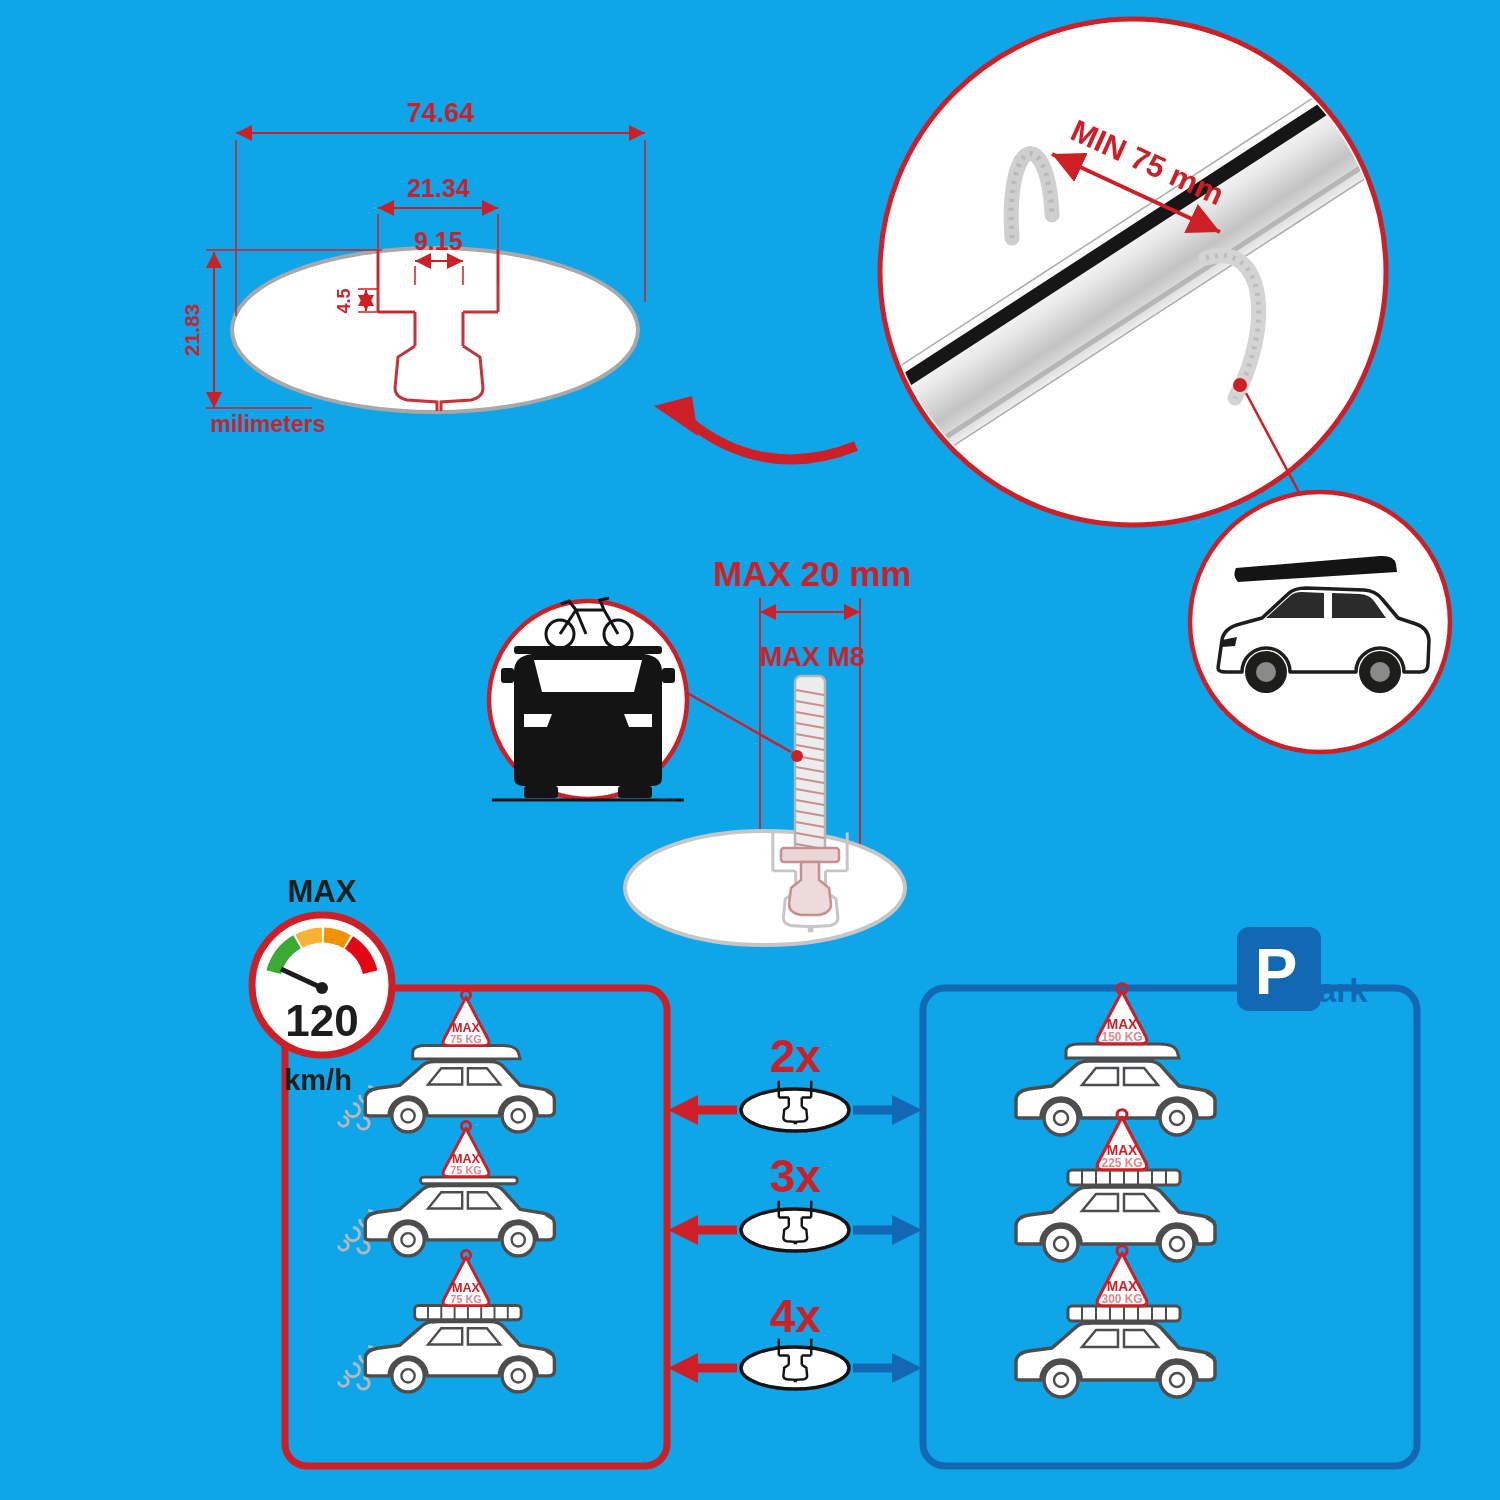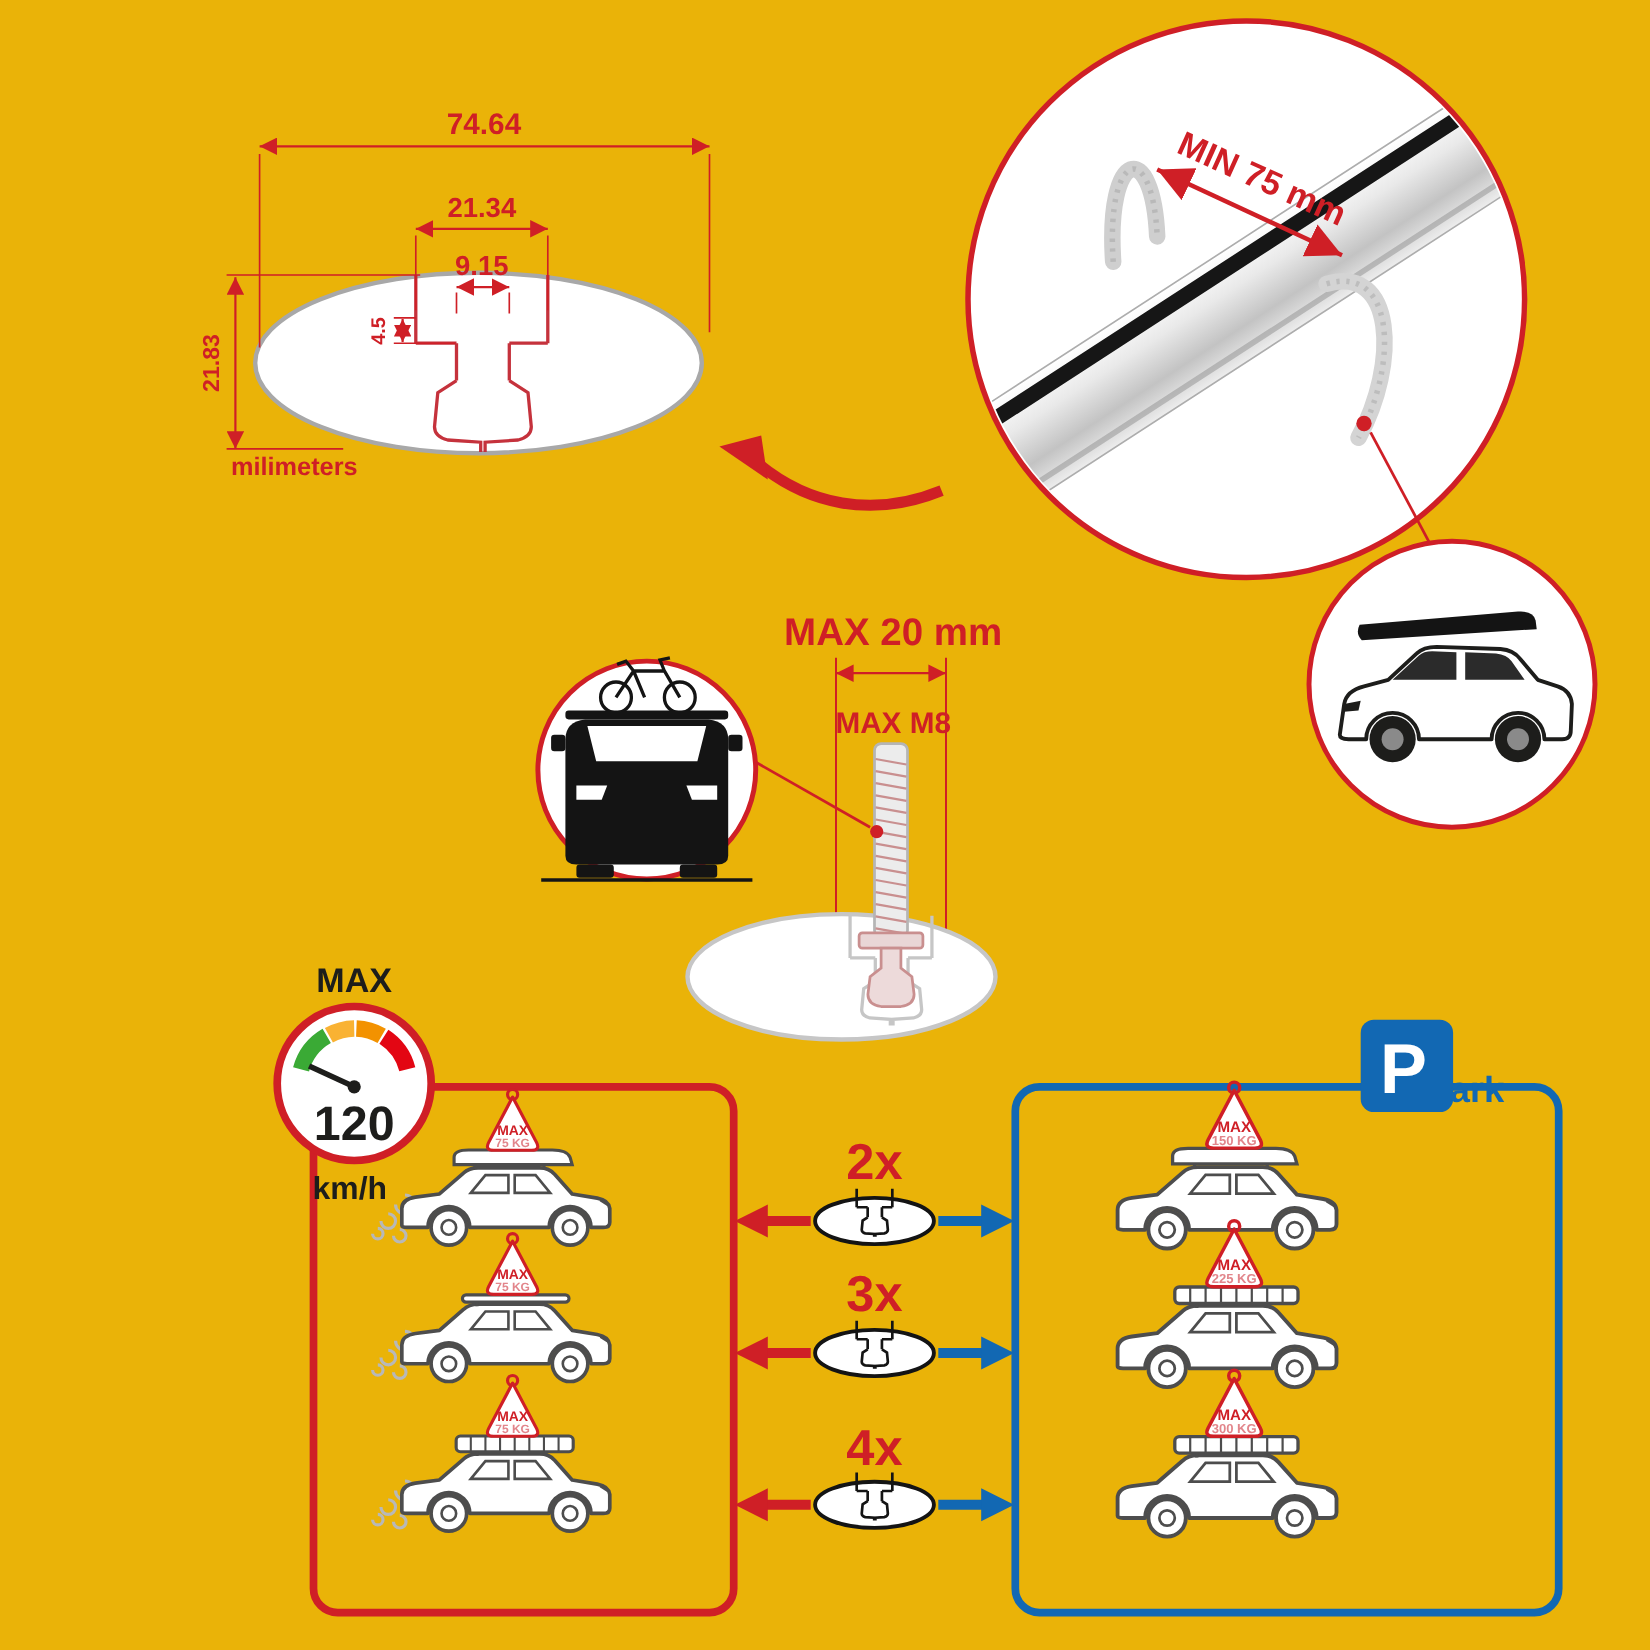--- a/index.html
+++ b/index.html
@@ -1,16 +1,16 @@
 <!DOCTYPE html>
 <html><head>
 <meta charset="utf-8">
 <style>
   html,body{margin:0;padding:0;background:#fff;}
-  .canvas{position:relative;width:1500px;height:1500px;background:#eab308;overflow:hidden;}
+  .canvas{position:relative;width:1500px;height:1500px;background:#0ea5e9;overflow:hidden;}
   svg{position:absolute;left:0;top:0;}
   text{font-family:"Liberation Sans",sans-serif;}
   .dim{fill:#cf1f26;font-size:25px;font-weight:bold;text-anchor:middle;}
   .dimBig{fill:#cf1f26;font-size:27px;font-weight:bold;text-anchor:middle;}
   .unitLbl{fill:#cf1f26;font-size:23px;font-weight:bold;text-anchor:start;}
   .minLbl{fill:#cf1f26;font-size:31px;font-weight:bold;text-anchor:middle;}
   .max20{fill:#cf1f26;font-size:35px;font-weight:bold;text-anchor:middle;}
   .maxM8{fill:#cf1f26;font-size:27px;font-weight:bold;text-anchor:middle;}
   .qty{fill:#cf1f26;font-size:46px;font-weight:bold;text-anchor:middle;}
   .gMax{fill:#1d1d1b;font-size:31px;font-weight:bold;text-anchor:middle;}

